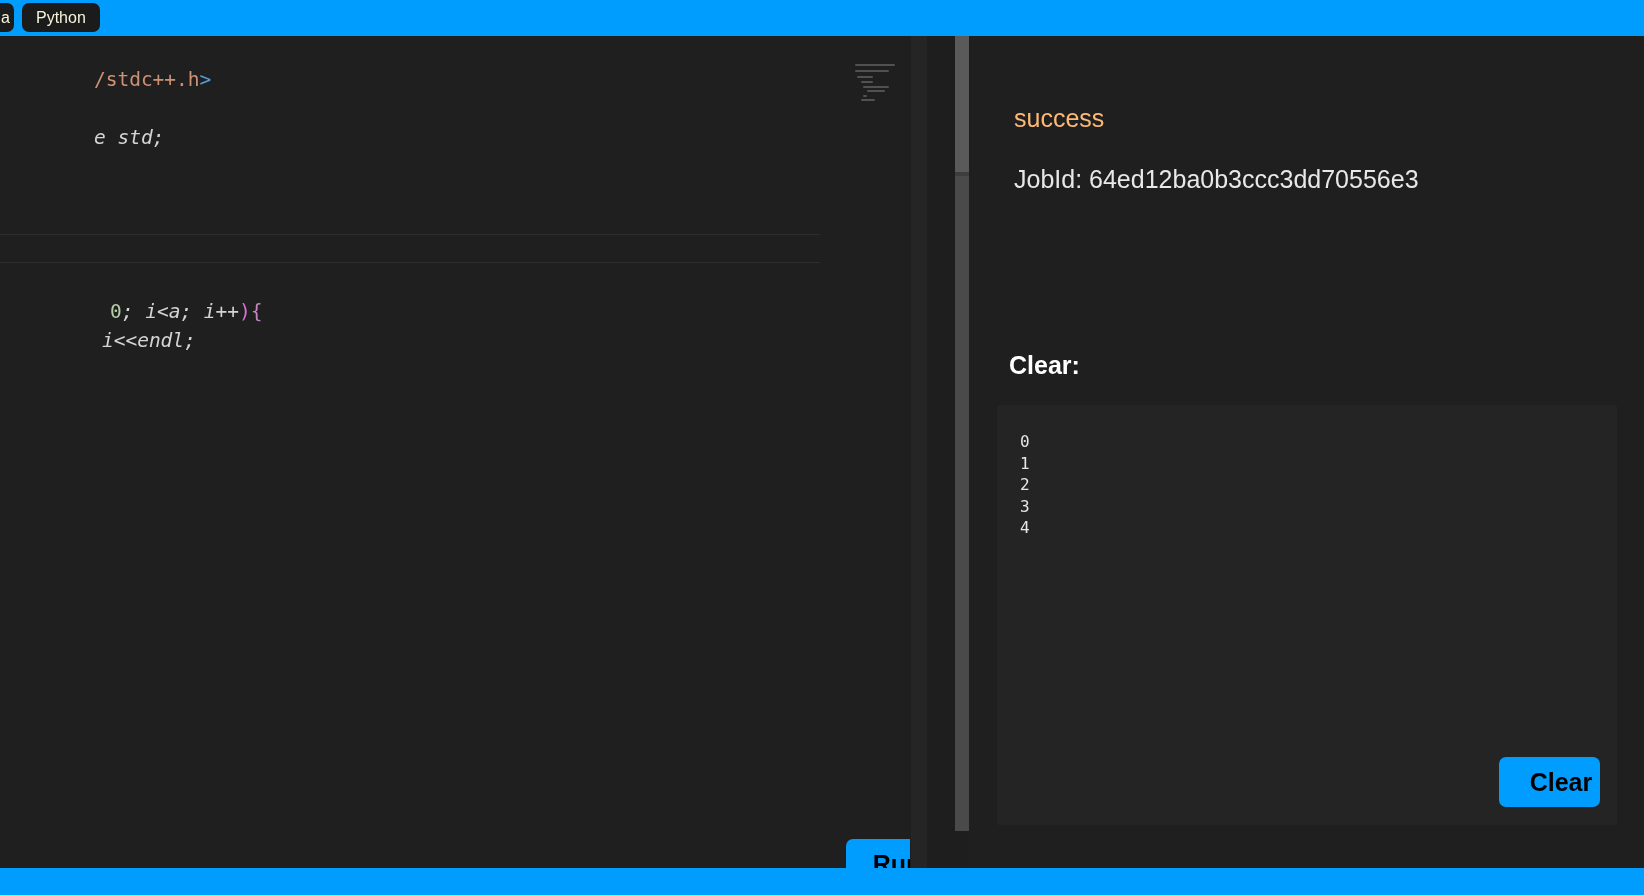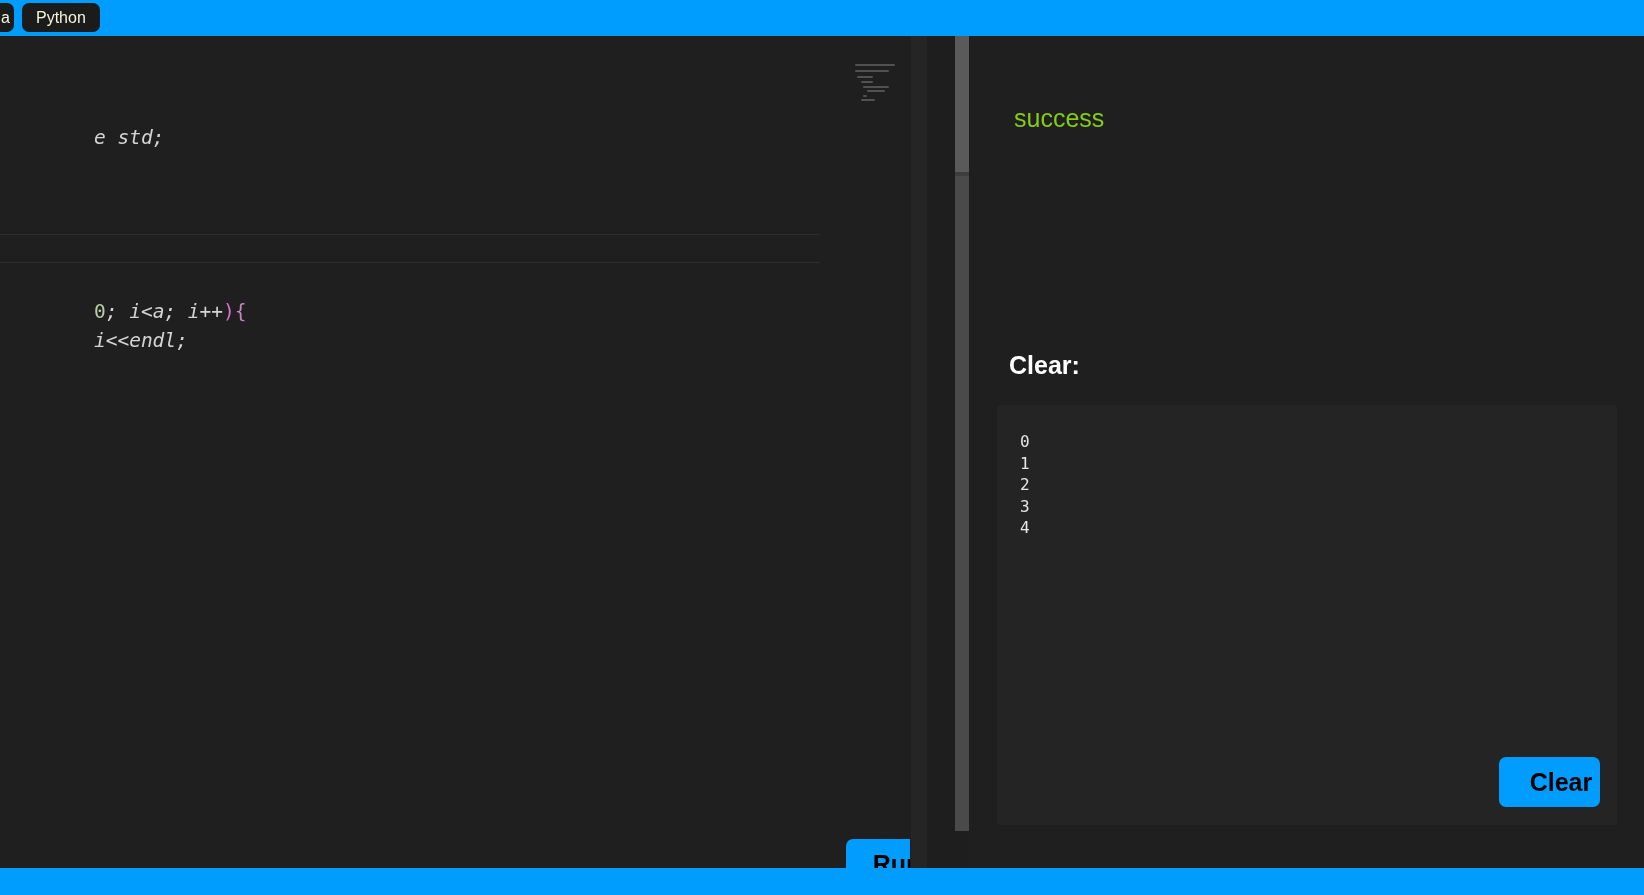--- a/index.html
+++ b/index.html
@@ -79,21 +79,21 @@
     cursor: pointer;
   }
 
   
   .result-pane {
     position: absolute; left: 969px; top: 36px; width: 675px; height: 832px;
     background: #1f1f1f;
   }
   .status-text {
     position: absolute; left: 45px; top: 68px;
-    color: #84cc16; font-size: 25px;
+    color: #fdba74; font-size: 25px;
   }
   .job-id {
     position: absolute; left: 45px; top: 129px;
     color: #e8e8e8; font-size: 25px;
   }
   .output-label {
     position: absolute; left: 40px; top: 315px;
     color: #ffffff; font-size: 25px; font-weight: bold;
   }
   .output-box {
@@ -127,27 +127,30 @@
   <div class="topbar">
     <div class="lang-tabs">
       <button class="lang-btn clipped">a</button>
       <button class="lang-btn">Python</button>
     </div>
   </div>
 
   <div class="editor-pane">
 
     <div class="code">
+      <div class="ln" style="top:0px;position:absolute;left:0;">
+        <span class="tok-inc">/stdc++.h</span><span class="tok-op">&gt;</span>
+      </div>
       <div class="ln" style="top:58px;position:absolute;left:0;">
         <span class="tok-plain">e std;</span>
       </div>
-      <div class="ln" style="top:232px;position:absolute;left:0;">
+      <div class="ln" style="top:232px;position:absolute;left:16px;">
         <span class="tok-num">0</span><span class="tok-plain">; i&lt;a; i++</span><span class="tok-paren">)</span><span class="tok-key">{</span>
       </div>
-      <div class="ln" style="top:261px;position:absolute;left:0;">
+      <div class="ln" style="top:261px;position:absolute;left:8px;">
         <span class="tok-plain">i&lt;&lt;endl;</span>
       </div>
     </div>
 
     <div class="line-sep" style="top:198px;"></div>
     <div class="line-sep" style="top:226px;"></div>
 
     <div class="minimap">
       <div class="mm-row" style="left:0;  top:0px;  width:40px;"></div>
       <div class="mm-row" style="left:0;  top:6px;  width:34px;"></div>
@@ -164,20 +167,21 @@
 
   <div class="editor-scroll-track"></div>
 
   <div class="splitter">
     <div class="splitter-thumb"></div>
     <div class="splitter-lower"></div>
   </div>
 
   <div class="result-pane">
     <div class="status-text">success</div>
+    <div class="job-id">JobId: 64ed12ba0b3ccc3dd70556e3</div>
     <div class="output-label">Clear:</div>
     <div class="output-box">
       <div class="output-text">0
 1
 2
 3
 4</div>
     </div>
   </div>
 

